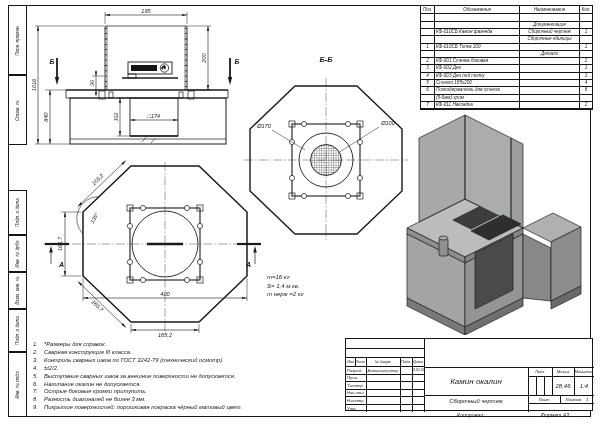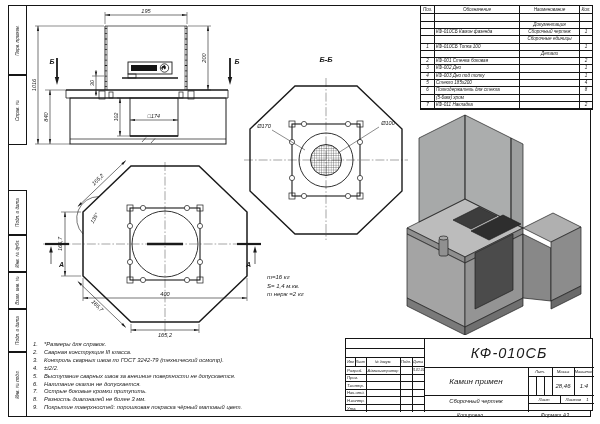--- a/index.html
+++ b/index.html
@@ -434,22 +434,21 @@
     <div class="ln" style="left:0;top:35px;width:78px;height:1px;"></div>
     <div class="ln" style="left:0;top:42px;width:78px;height:1px;"></div>
     <div class="ln" style="left:0;top:50px;width:78px;height:1px;"></div>
     <div class="ln" style="left:0;top:57px;width:78px;height:1px;"></div>
     <div class="ln" style="left:0;top:65px;width:78px;height:1px;"></div>
     <div class="ln" style="left:78px;top:28px;width:170px;height:1px;"></div>
     <div class="ln" style="left:78px;top:56px;width:170px;height:1px;"></div>
     <div class="ln" style="left:182px;top:37px;width:66px;height:1px;"></div>
     <div class="ln" style="left:182px;top:64px;width:66px;height:1px;"></div>
 
-    <div class="tb-t" style="left:78px;top:0;width:170px;height:28px;font-size:14.5px;letter-spacing:1px;">КФ-010СБ</div>
-    <div class="tb-t" style="left:78px;top:28px;width:104px;height:28px;font-size:8px;">Камин примен</div>
+    <div class="tb-t" style="left:78px;top:28px;width:104px;height:28px;font-size:8px;">Камин окалин</div>
     <div class="tb-t" style="left:78px;top:56px;width:104px;height:11px;font-size:5.8px;">Сборочный чертеж</div>
     <div class="tb-t" style="left:0;top:18px;width:9px;height:9px;font-size:3.6px;">Изм</div>
     <div class="tb-t" style="left:9px;top:18px;width:11px;height:9px;font-size:3.6px;">Лист</div>
     <div class="tb-t" style="left:20px;top:18px;width:34px;height:9px;font-size:3.8px;">№ докум.</div>
     <div class="tb-t" style="left:54px;top:18px;width:12px;height:9px;font-size:3.8px;">Подп.</div>
     <div class="tb-t" style="left:66px;top:18px;width:12px;height:9px;font-size:3.8px;">Дата</div>
     <div class="tb-t" style="left:1px;top:27px;width:19px;height:8px;font-size:4.2px;justify-content:flex-start;">Разраб.</div>
     <div class="tb-t" style="left:20px;top:27px;width:34px;height:8px;font-size:3.9px;">Администратор</div>
     <div class="tb-t" style="left:66px;top:27px;width:12px;height:8px;font-size:3.4px;">01.01.03</div>
     <div class="tb-t" style="left:1px;top:35px;width:19px;height:7px;font-size:4.2px;justify-content:flex-start;">Пров.</div>

